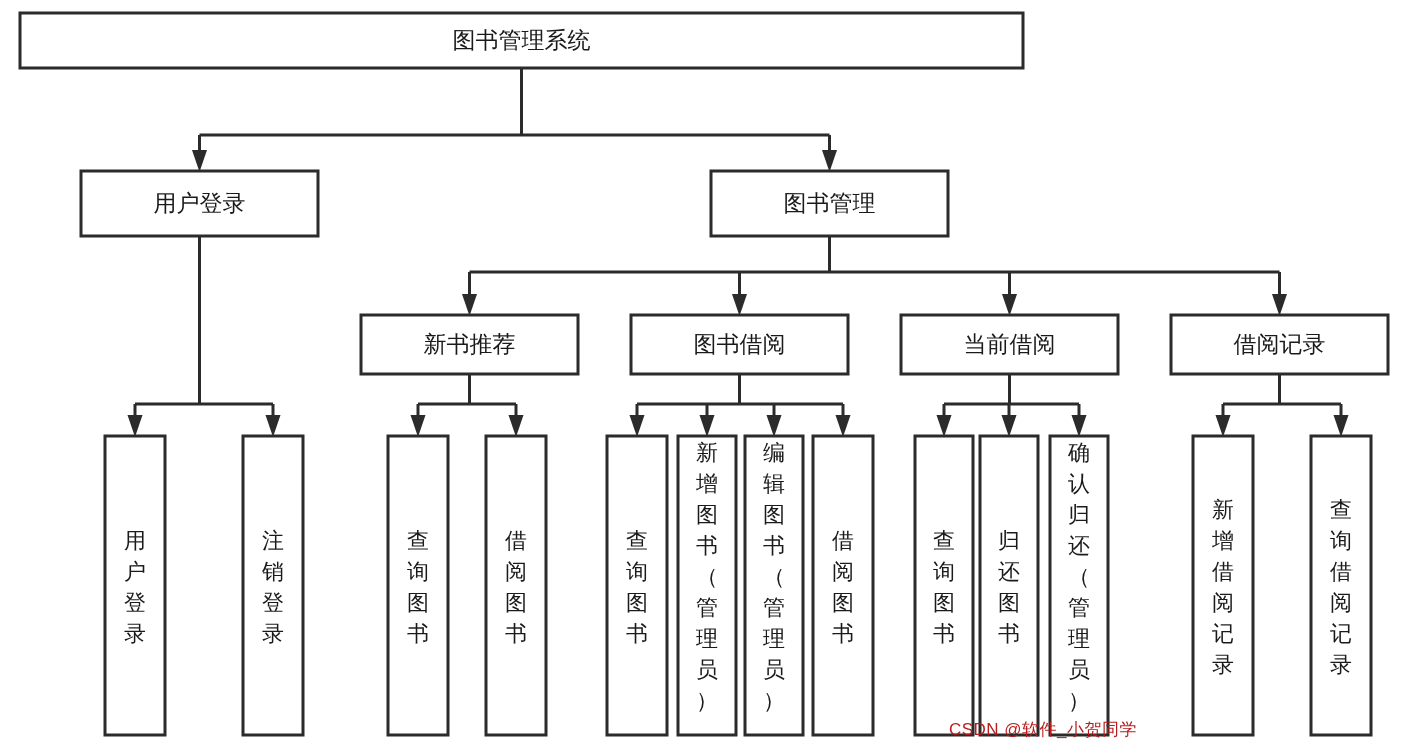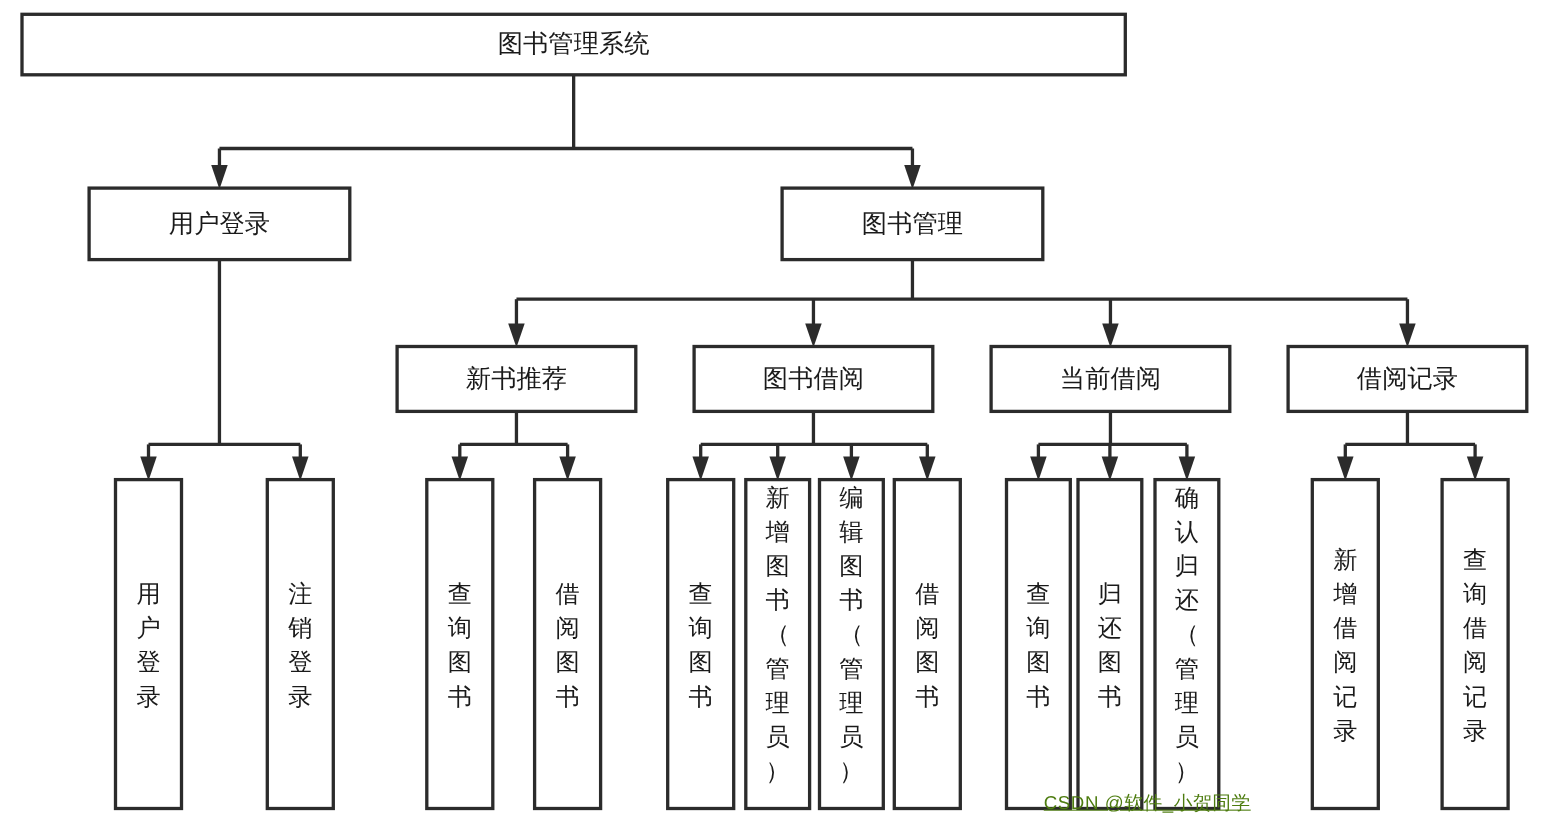--- a/index.html
+++ b/index.html
@@ -60,25 +60,24 @@
     font-size: 22px;
     fill: #1a1a1a;
     text-anchor: middle;
   }
   .watermark-text {
     position: absolute;
     right: 14px;
     bottom: 6px;
     font-family: "Liberation Sans", "DejaVu Sans", sans-serif;
     font-size: 17px;
-    color: #4d7c0f;
+    color: #b91c1c;
     letter-spacing: 0.5px;
     white-space: nowrap;
     user-select: none;
-    text-decoration: underline;
   }
 </style>
 </head>
 <body>
 
 <div id="diagram-root">
   <svg class="diagram-canvas" viewBox="0 0 1405 747">
     <g id="layer-connectors">
         <g>
           <path d="M 521.5 68 L 521.5 135" class="connector-line"></path>

